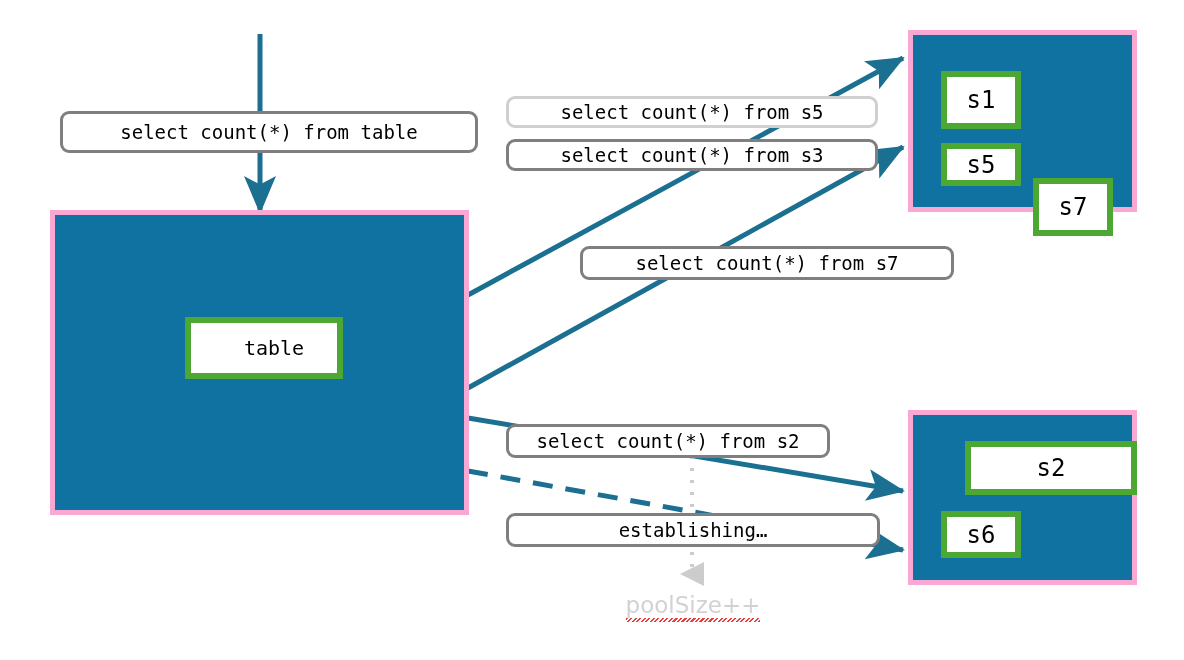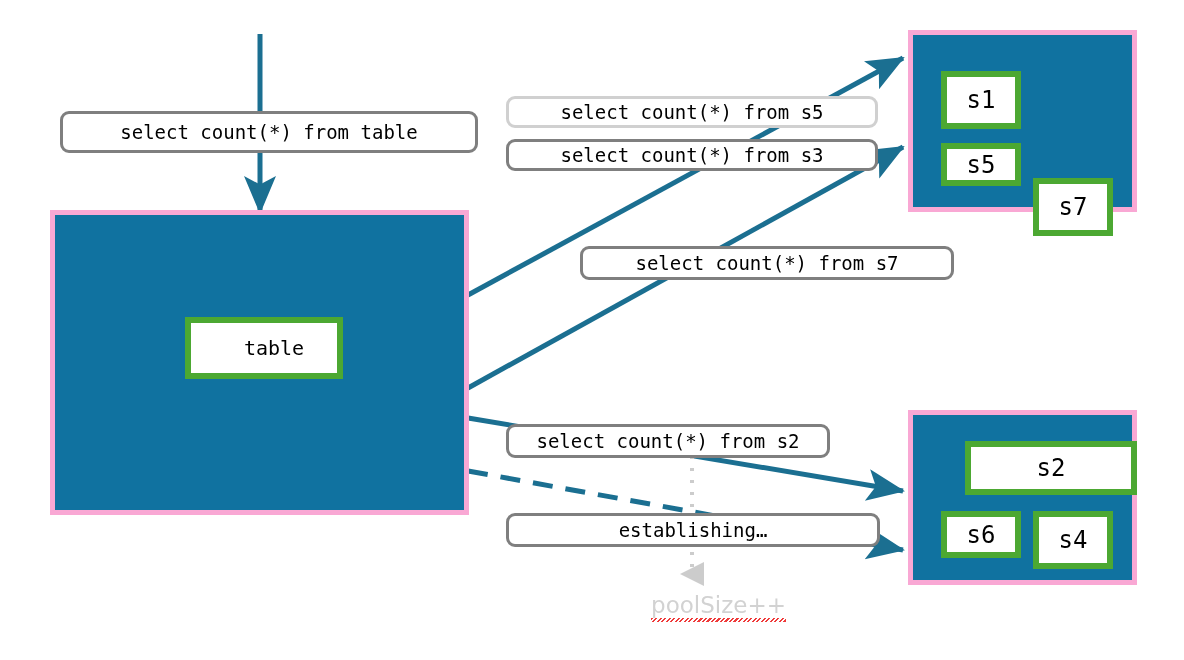--- a/index.html
+++ b/index.html
@@ -110,21 +110,21 @@
   #pill-s7     { left: 580px; top: 246px; width: 374px; height: 34px; }
   #pill-s2     { left: 506px; top: 424px; width: 324px; height: 34px; }
   #pill-estab  { left: 506px; top: 513px; width: 374px; height: 34px; }
 
   
   #poolsize-note {
     position: absolute;
     left: 600px;
     top: 592px;
     width: 186px;
-    text-align: right;
+    text-align: center;
     font-family: "DejaVu Sans", sans-serif;
     font-size: 23px;
     color: #d2d2d2;
     white-space: nowrap;
   }
   #poolsize-note .squiggle {
     position: relative;
     display: inline-block;
     padding-bottom: 3px;
   }
@@ -187,23 +187,20 @@
     </div>
   </div>
 
   <div class="teal-box" id="cluster-bottom">
     <div class="node-box cluster-node" id="node-s2">
       <span>s2</span>
     </div>
     <div class="node-box cluster-node" id="node-s6">
       <span>s6</span>
     </div>
-    <div class="node-box cluster-node" id="node-s4">
-      <span>s4</span>
-    </div>
   </div>
 
   <div class="pill" id="pill-table">
     <span>select count(*) from table</span>
   </div>
 
   <div class="pill ghost" id="pill-s5">
     <span>select count(*) from s5</span>
   </div>
 

